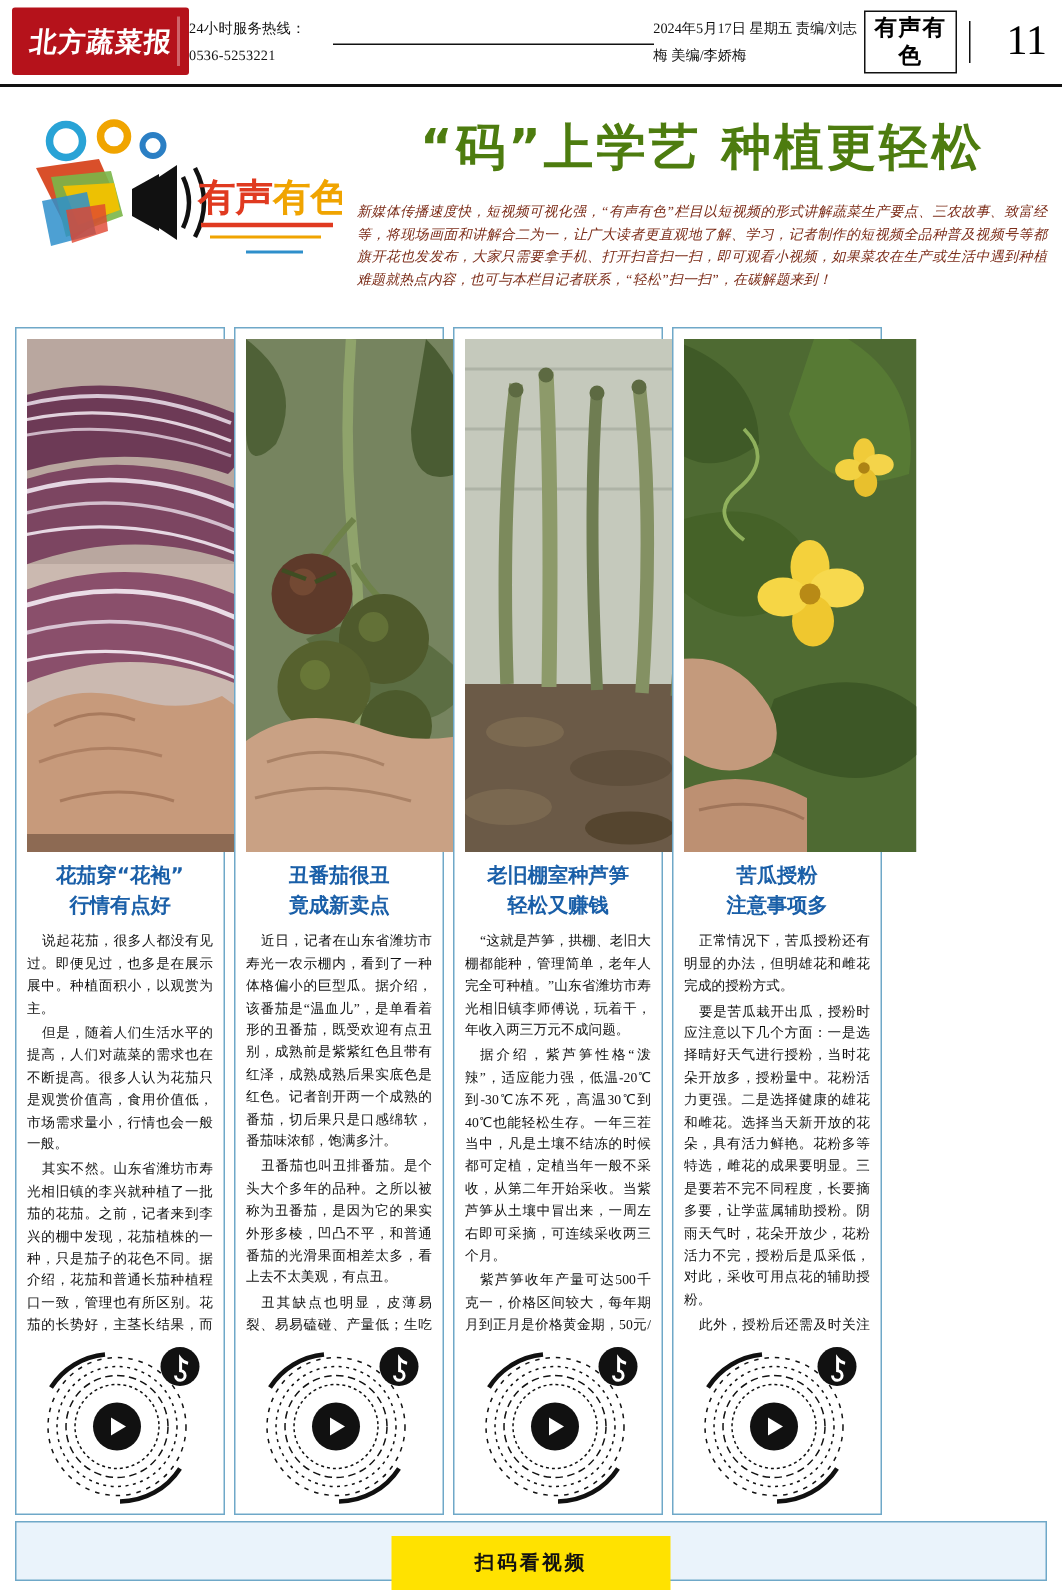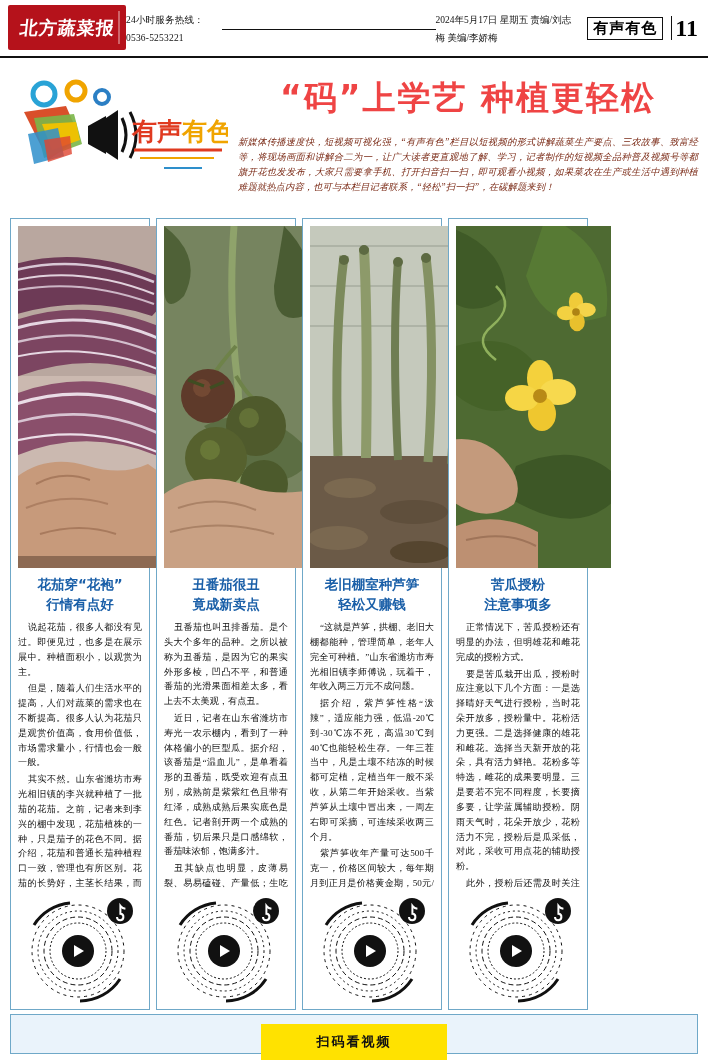--- a/index.html
+++ b/index.html
@@ -65,25 +65,25 @@
   }
   .masthead-right .sect {
     border:1.6px solid #111;
     padding:1px 5px;
     font-size:15px;
     font-weight:bold;
     letter-spacing:1px;
     font-family:"DejaVu Sans", sans-serif;
   }
   .masthead-right .pnum {
-    font-size:24px;
-    font-weight:bold;
+    font-size:28px;
+    font-weight:normal;
     font-family:"Liberation Serif", serif;
     border-left:1.5px solid #111;
-    padding-left:3px;
+    padding-left:24px;
     line-height:1;
   }
 
   
   .head-area {
     display:flex;
     padding:8px 10px 0 10px;
     height:152px;
   }
   .head-left {
@@ -97,21 +97,21 @@
   }
   .head-right {
     flex:1;
     padding-left:6px;
   }
   .big-title {
     font-size:33px;
     font-weight:bold;
     letter-spacing:2px;
     text-align:center;
-    color:#ef4444;
+    color:#4d7c0f;
     font-family:"DejaVu Sans", sans-serif;
     margin-top:10px;
   }
   .lede {
     margin-top:14px;
     font-size:9.3px;
     line-height:1.62;
     color:#7b2b17;
     text-align:justify;
     font-family:"Liberation Serif", serif;
@@ -330,22 +330,22 @@
         <circle cx="100" cy="258" r="24" fill="#4c5a2c"></circle>
         <path d="M24 154 l16 6 M60 156 l-14 6" stroke="#3f4d22" stroke-width="3"></path>
 
         <path d="M0 268 q36 -26 84 -8 q30 12 71 2 v80 H0 Z" fill="#c9a184"></path>
         <path d="M14 282 q40 -14 78 2" fill="none" stroke="#aa8266" stroke-width="2"></path>
         <path d="M6 306 q50 -14 104 2" fill="none" stroke="#aa8266" stroke-width="2"></path>
       </svg>
     </div>
     <div class="cap">丑番茄很丑<br>竟成新卖点</div>
     <div class="body-text">
+      <p>近日，记者在山东省潍坊市寿光一农示棚内，看到了一种体格偏小的巨型瓜。据介绍，该番茄是“温血儿”，是单看着形的丑番茄，既受欢迎有点丑别，成熟前是紫紫红色且带有红泽，成熟成熟后果实底色是红色。记者剖开两一个成熟的番茄，切后果只是口感绵软，番茄味浓郁，饱满多汁。</p>
       <p>丑番茄也叫丑排番茄。是个头大个多年的品种。之所以被称为丑番茄，是因为它的果实外形多棱，凹凸不平，和普通番茄的光滑果面相差太多，看上去不太美观，有点丑。</p>
-      <p>近日，记者在山东省潍坊市寿光一农示棚内，看到了一种体格偏小的巨型瓜。据介绍，该番茄是“温血儿”，是单看着形的丑番茄，既受欢迎有点丑别，成熟前是紫紫红色且带有红泽，成熟成熟后果实底色是红色。记者剖开两一个成熟的番茄，切后果只是口感绵软，番茄味浓郁，饱满多汁。</p>
       <p>丑其缺点也明显，皮薄易裂、易易磕碰、产量低；生吃适合配餐或炒起，搭配牛肉炖煮口味极佳。</p>
     </div>
     <div class="qr-wrap">
       <svg viewBox="0 0 120 110" width="120" height="110">
         <circle cx="58" cy="56" r="46" fill="none" stroke="#111" stroke-width="1" stroke-dasharray="3 4"></circle>
         <circle cx="58" cy="56" r="40" fill="none" stroke="#111" stroke-width="1" stroke-dasharray="2 3"></circle>
         <circle cx="58" cy="56" r="34" fill="none" stroke="#111" stroke-width="1" stroke-dasharray="5 3"></circle>
         <circle cx="58" cy="56" r="28" fill="none" stroke="#111" stroke-width="1" stroke-dasharray="2 2"></circle>
         <path d="M14 30 a48 48 0 0 1 36 -22" fill="none" stroke="#111" stroke-width="3"></path>
         <path d="M100 84 a48 48 0 0 1 -40 22" fill="none" stroke="#111" stroke-width="3"></path>

